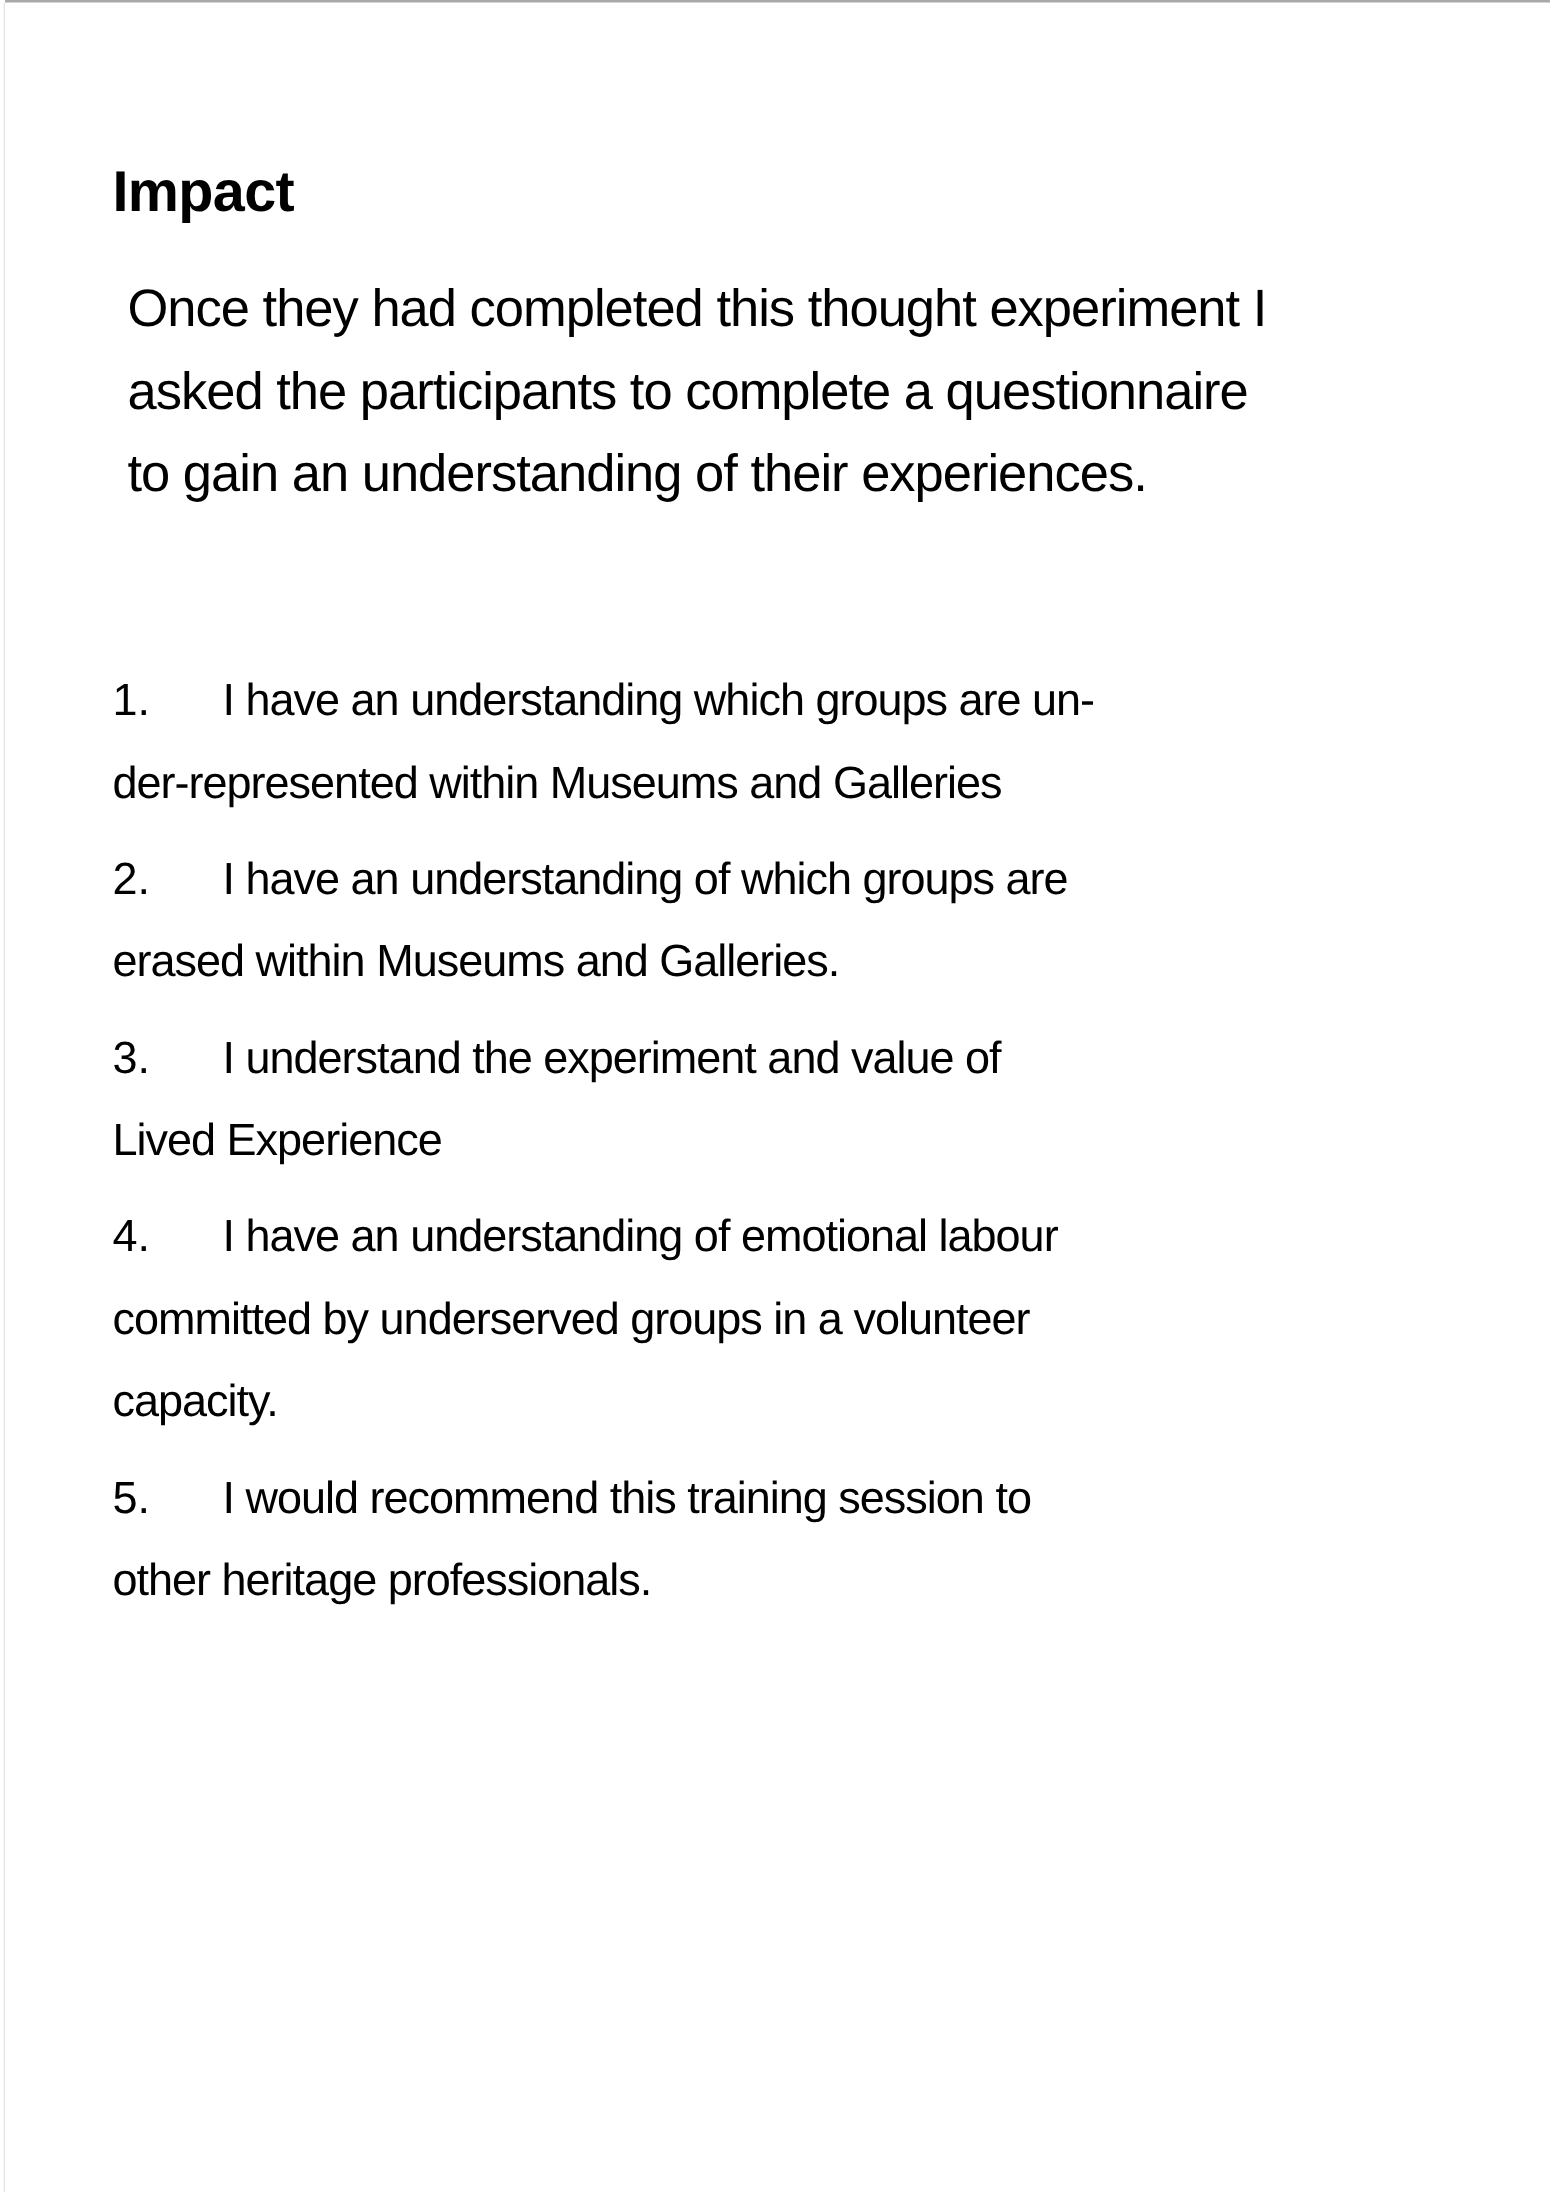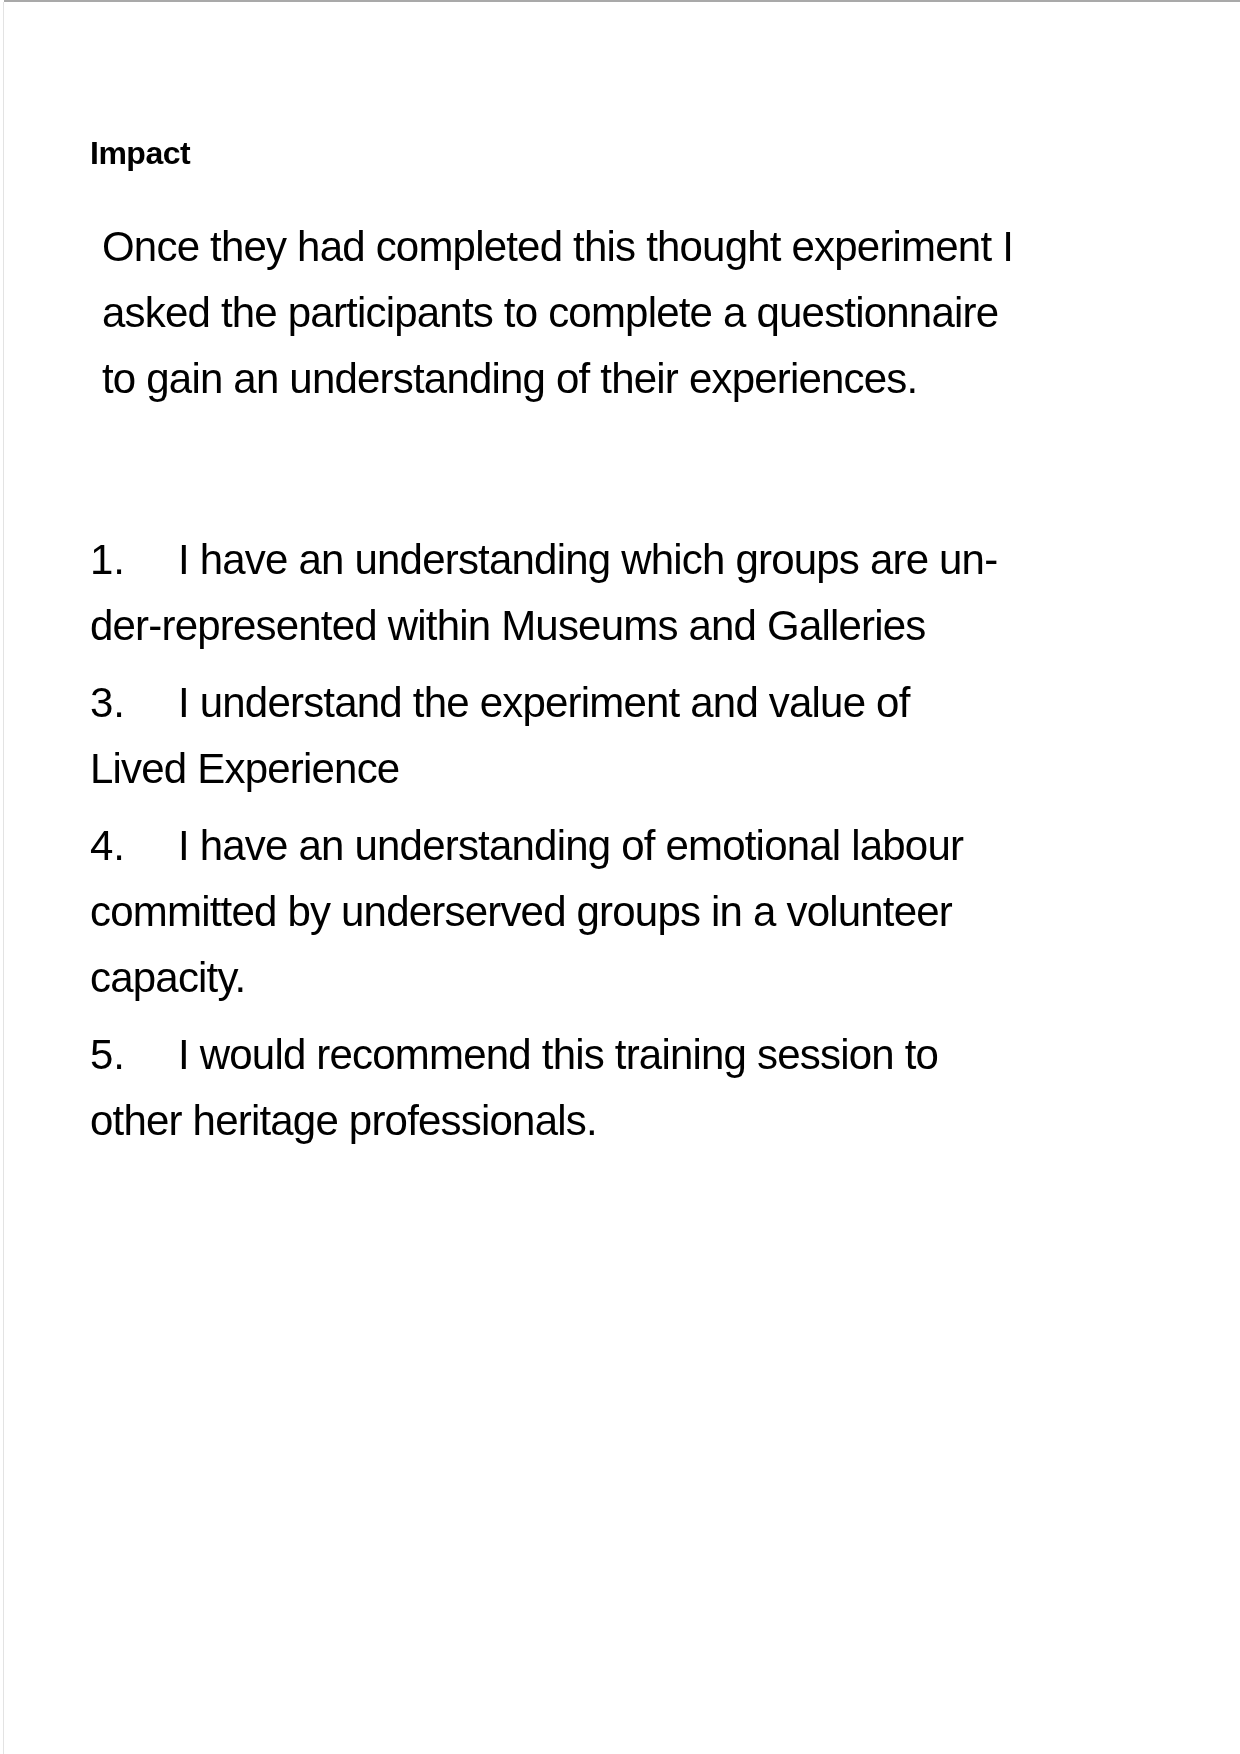--- a/index.html
+++ b/index.html
@@ -32,38 +32,38 @@
     bottom: 0;
     left: 3px;
     width: 1px;
     background: #e3e3e3;
   }
   .page {
     position: relative;
     padding: 128px 88px 0 90px;
   }
   .doc-heading {
-    font-size: 32px;
+    font-size: 46px;
     line-height: 50px;
     font-weight: 700;
     margin: 0 0 36px 0;
     letter-spacing: -0.5px;
   }
   .body-par {
     font-size: 42px;
     line-height: 66px;
     letter-spacing: -0.8px;
     margin: 0 0 11px 12px;
     white-space: pre-line;
   }
   .blank-par {
     height: 104px;
   }
   .list-item {
-    font-size: 42px;
+    font-size: 36px;
     line-height: 66px;
     letter-spacing: -0.8px;
     margin: 0 0 11px 0;
   }
   .list-num {
     display: inline-block;
     width: 88px;
     letter-spacing: 0;
   }
   .list-text {
@@ -86,20 +86,24 @@
 to gain an understanding of their experiences.</p>
 
     <div class="blank-par"></div>
 
 
     <div class="list-item">
       <span class="list-num">1.</span><span class="list-text">I have an understanding which groups are un-
 der-represented within Museums and Galleries</span>
     </div>
 
+    <div class="list-item">
+      <span class="list-num">2.</span><span class="list-text">I have an understanding of which groups are
+erased within Museums and Galleries.</span>
+    </div>
 
     <div class="list-item">
       <span class="list-num">3.</span><span class="list-text">I understand the experiment and value of
 Lived Experience</span>
     </div>
 
     <div class="list-item">
       <span class="list-num">4.</span><span class="list-text">I have an understanding of emotional labour
 committed by underserved groups in a volunteer
 capacity.</span>

